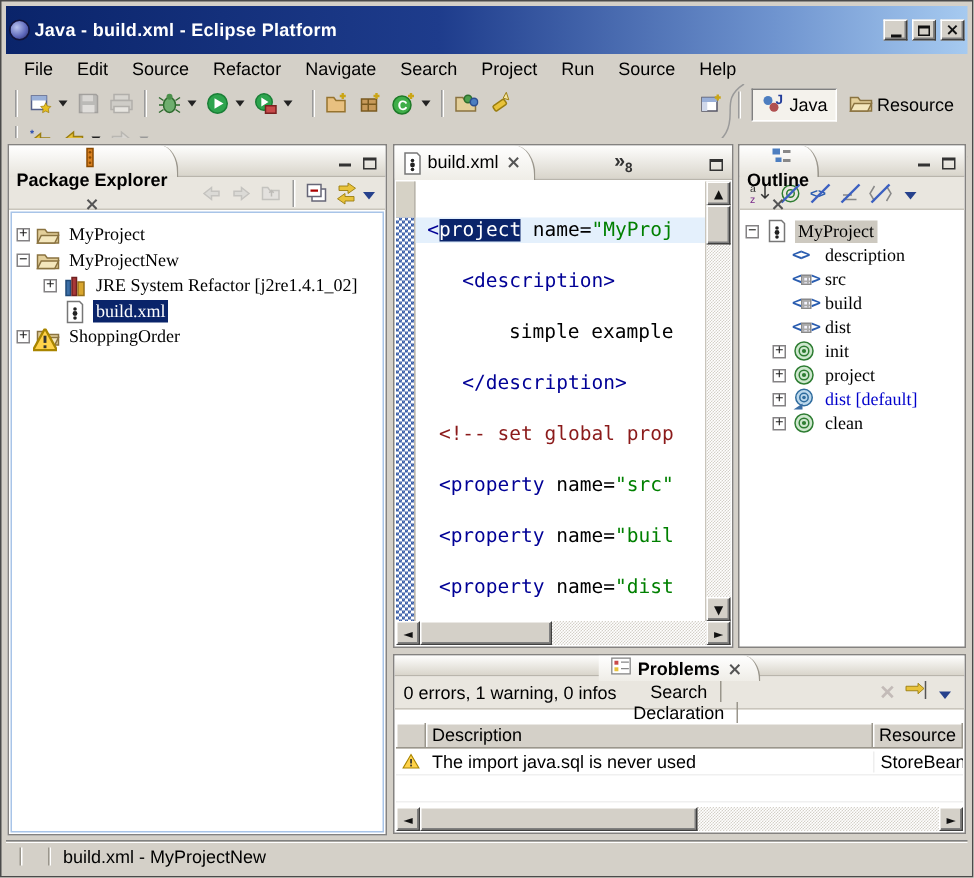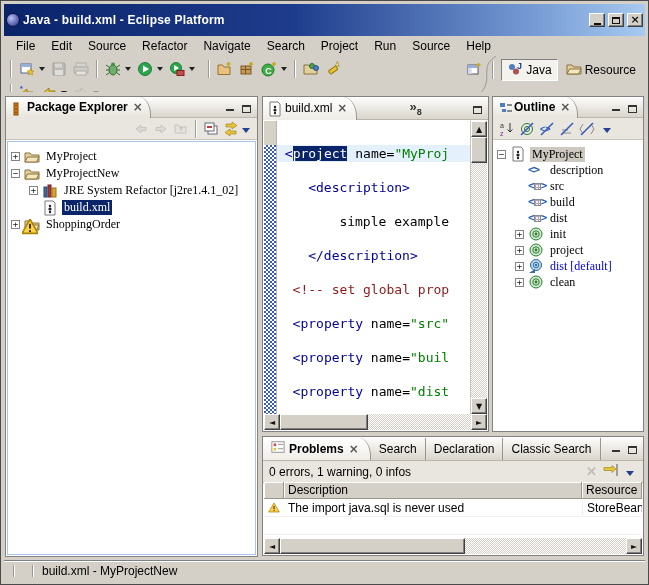--- a/index.html
+++ b/index.html
@@ -50,21 +50,21 @@
   .pbtn svg { width:16px; height:16px; }
   .pbtn.active { background:#f4f2ec; border:1px solid; border-color:#808080 #fff #fff #808080; }
 
   
   .main { position:absolute; left:3px; right:3px; top:91px; bottom:25px; background:#d4d0c8; }
   .view { position:absolute; border:1px solid #848280; background:#fff; overflow:hidden; }
   .vhead { height:21px; background:linear-gradient(#fefefd,#d9d5cb); display:flex;
     align-items:center; border-bottom:1px solid #b9b5ac; position:relative; }
   .vtab { height:21px; display:flex; align-items:center; gap:4px; padding:0 6px 0 5px;
     background:linear-gradient(#ffffff,#e7e4dc); border-right:1px solid #9a968c;
-    border-top-right-radius:12px 18px; }
+    border-top-right-radius:12px 18px;flex-direction:column; }
   .vtab .vtitle { font-weight:bold; font-size:12px; white-space:nowrap; }
   .vclose { font-weight:bold; font-size:12px; color:#555; padding:0 1px; line-height:10px;
     font-family:"DejaVu Sans", sans-serif; }
   .vminmax { margin-left:auto; display:flex; gap:4px; padding-right:4px; align-items:center; }
   .vmm { width:13px; height:11px; display:flex; align-items:flex-end; justify-content:center; }
   .vmm .bar { width:8px; height:2px; background:#333; margin-bottom:2px; }
   .vmm .box { width:9px; height:8px; border:1px solid #333; border-top-width:2px; }
   .vtools { height:22px; background:#e9e6df; border-bottom:1px solid #c9c5bc;
     display:flex; align-items:center; padding:0 4px; }
   .vtools .tbtn { width:20px; height:18px; }
@@ -127,22 +127,22 @@
     display:flex; align-items:center; justify-content:center; font-size:8px; color:#111;
     flex:none; font-family:"DejaVu Sans", sans-serif; }
   .sb-thumb { background:#d4d0c8; border:1px solid; border-color:#fff #404040 #404040 #fff;
     box-shadow:inset -1px -1px 0 #808080; position:absolute; }
   .hscroll { position:absolute; left:1px; right:1px; bottom:1px; height:16px; display:flex;
     background:#f0eee8; }
   .hscroll .sb-btn { width:16px; height:100%; }
   .hscroll .sb-track { height:100%; }
 
   
-  .ptabs { height:24px; background:linear-gradient(#fefefd,#d9d5cb);
-    border-bottom:1px solid #b9b5ac; display:flex; align-items:center; }
+  .ptabs { height:14px; background:linear-gradient(#fefefd,#d9d5cb);
+    border-bottom:1px solid #b9b5ac; display:flex; align-items:center;flex-direction:column; }
   .ptab { height:22px; display:flex; align-items:center; gap:4px; padding:0 8px;
     font-size:12px; border-right:1px solid #9a968c; white-space:nowrap; }
   .ptab.active { background:linear-gradient(#ffffff,#efede7); font-weight:bold;
     border-top-right-radius:12px 18px; padding-right:10px; }
   .psummary { height:22px; background:#e9e6df; border-bottom:1px solid #c9c5bc;
     display:flex; align-items:center; padding:0 6px; font-size:12px; }
   .psum-icons { margin-left:auto; display:flex; align-items:center; gap:6px; }
   .ptable { position:absolute; left:1px; right:1px; top:45px; bottom:17px; background:#fff; }
   .phead { height:17px; display:flex; background:#d4d0c8; border-bottom:1px solid #9a968c;
     font-size:12px; }

